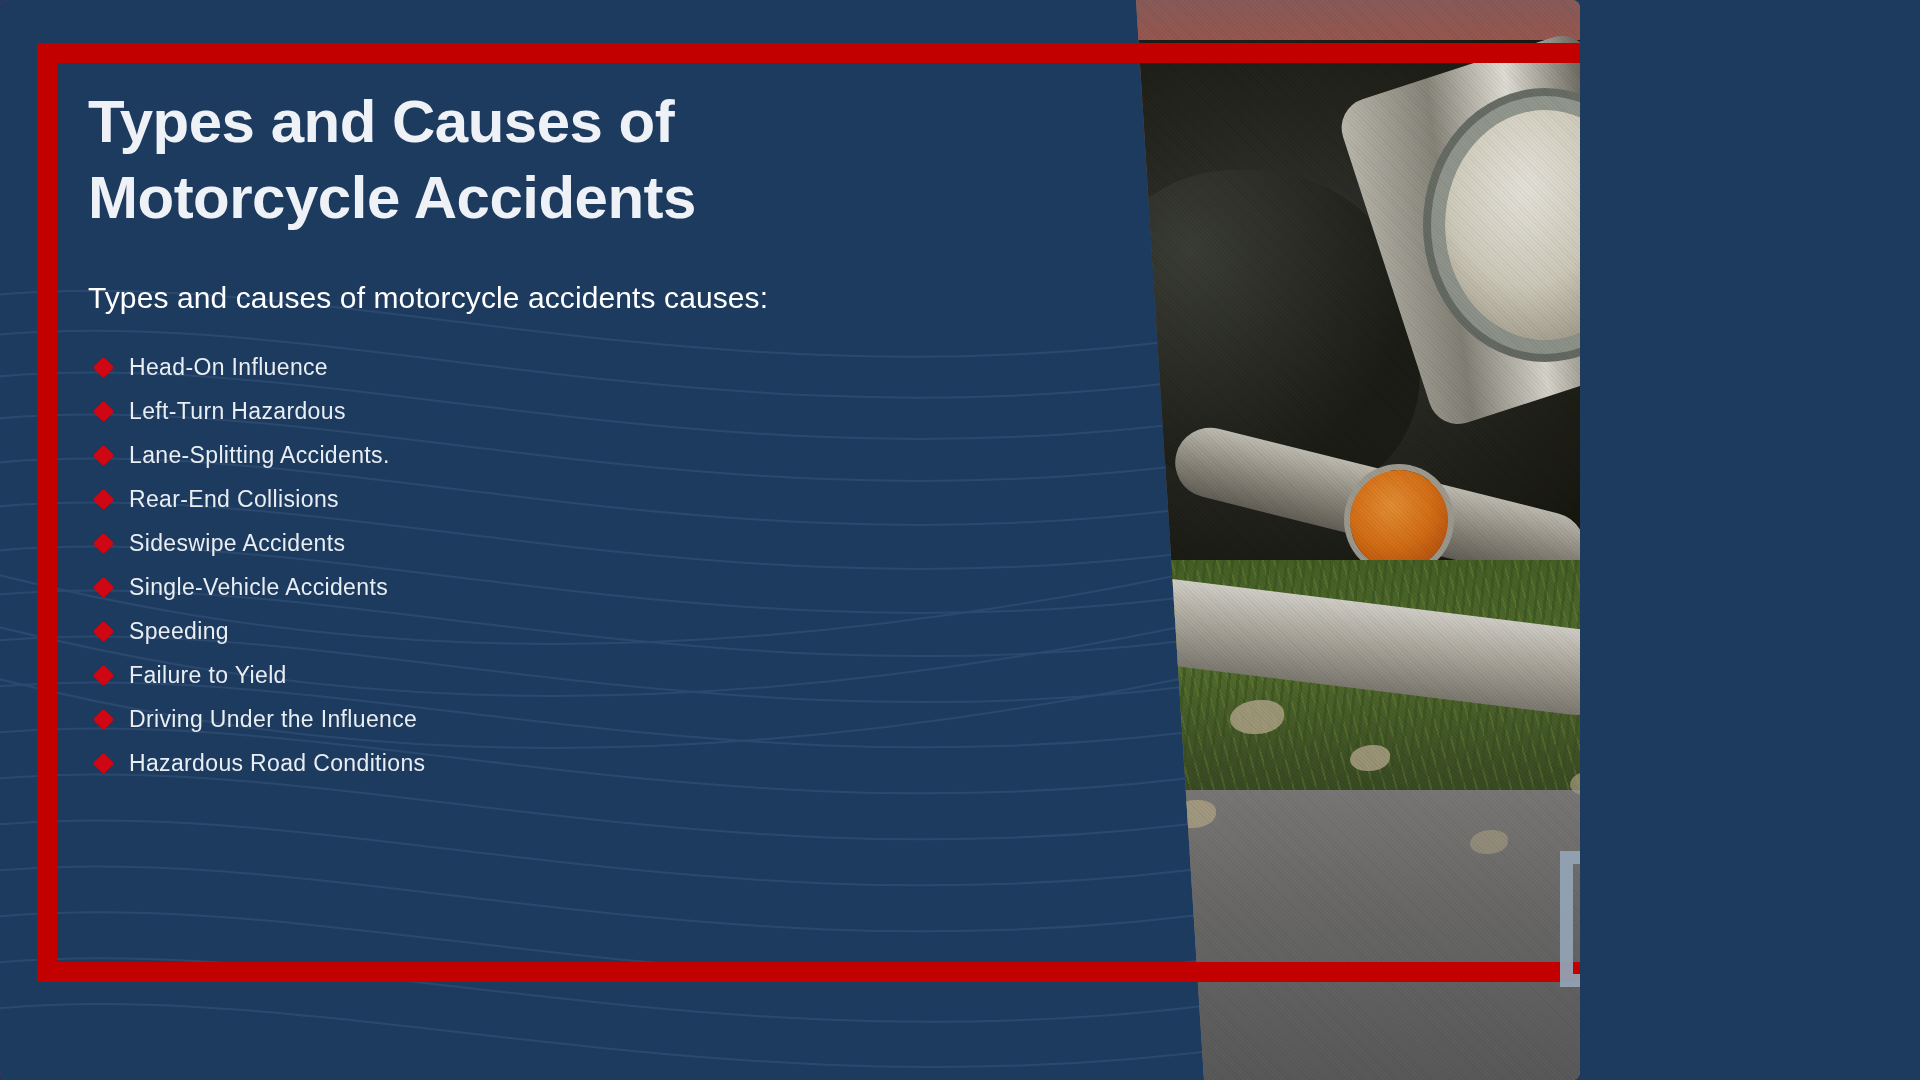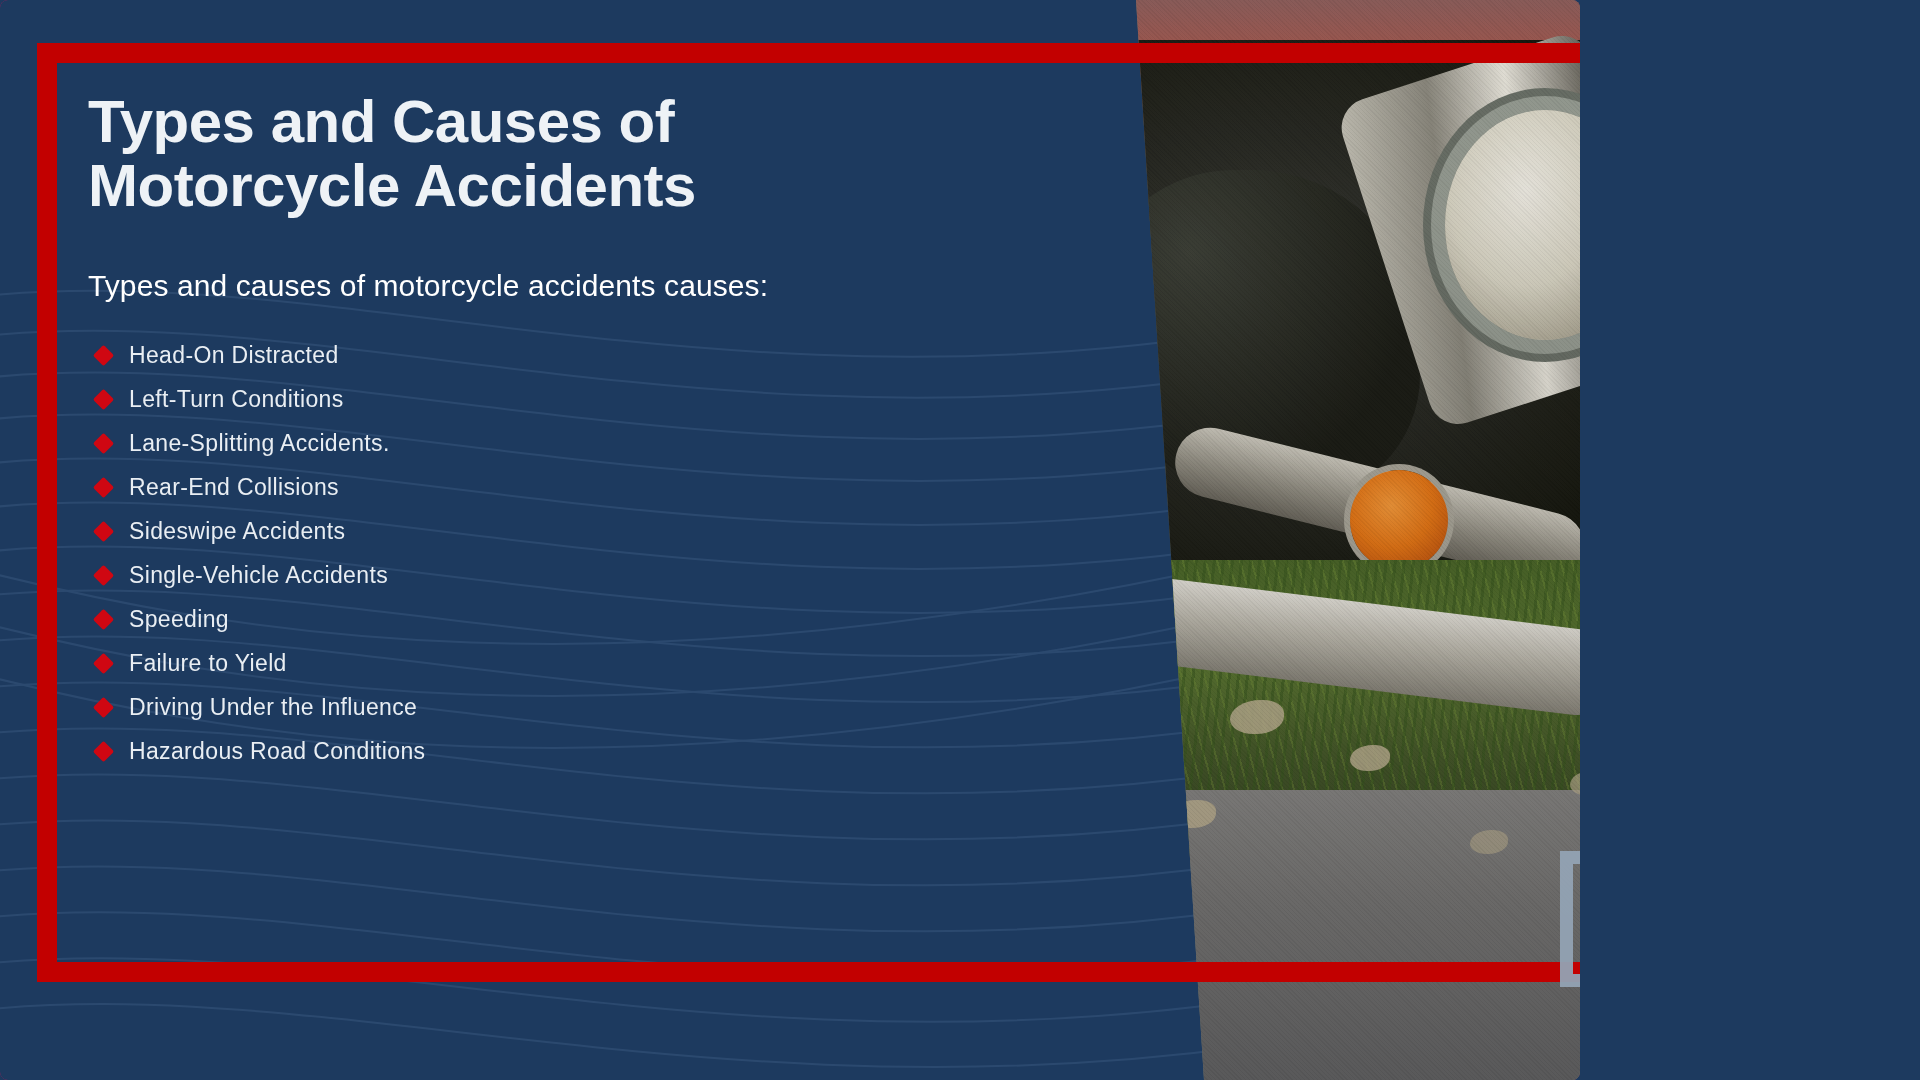--- a/index.html
+++ b/index.html
@@ -87,21 +87,21 @@
     border:20px solid #c20000;box-sizing:border-box;
     pointer-events:none;
   }
 
   
   .content{position:absolute;left:88px;top:90px;width:960px;}
   .headline{
     color:#eef2f6;font-weight:bold;font-size:60px;line-height:1.06;
     letter-spacing:-0.5px;margin:0 0 0 0;font-stretch:condensed;
   }
-  .headline .l2{display:block;}
+  .headline .l2{display:block;margin-top:12px;}
   .subtitle{
     color:#ffffff;font-size:30px;font-weight:500;margin:52px 0 0 0;letter-spacing:.1px;
   }
   .bullet-list{list-style:none;margin:30px 0 0 0;padding:0;}
   .bullet-item{display:flex;align-items:center;height:44px;margin:0 0 0 0;}
   .diamond{
     width:15px;height:15px;background:#cf0712;flex:0 0 auto;
     transform:rotate(45deg);margin:0 18px 0 8px;border-radius:2px;
   }
   .bullet-text{color:#e9eef3;font-size:23px;letter-spacing:.35px;white-space:nowrap;}
@@ -196,25 +196,25 @@
     <h1 class="headline">
       <span class="l1">Types and Causes of</span>
       <span class="l2">Motorcycle Accidents</span>
     </h1>
 
     <p class="subtitle">Types and causes of motorcycle accidents causes:</p>
 
     <ul class="bullet-list">
       <li class="bullet-item">
         <span class="diamond"></span>
-        <span class="bullet-text">Head-On Distracted</span>
-      </li>
-      <li class="bullet-item">
-        <span class="diamond"></span>
-        <span class="bullet-text">Left-Turn Conditions</span>
+        <span class="bullet-text">Head-On Influence</span>
+      </li>
+      <li class="bullet-item">
+        <span class="diamond"></span>
+        <span class="bullet-text">Left-Turn Hazardous</span>
       </li>
       <li class="bullet-item">
         <span class="diamond"></span>
         <span class="bullet-text">Lane-Splitting Accidents.</span>
       </li>
       <li class="bullet-item">
         <span class="diamond"></span>
         <span class="bullet-text">Rear-End Collisions</span>
       </li>
       <li class="bullet-item">

